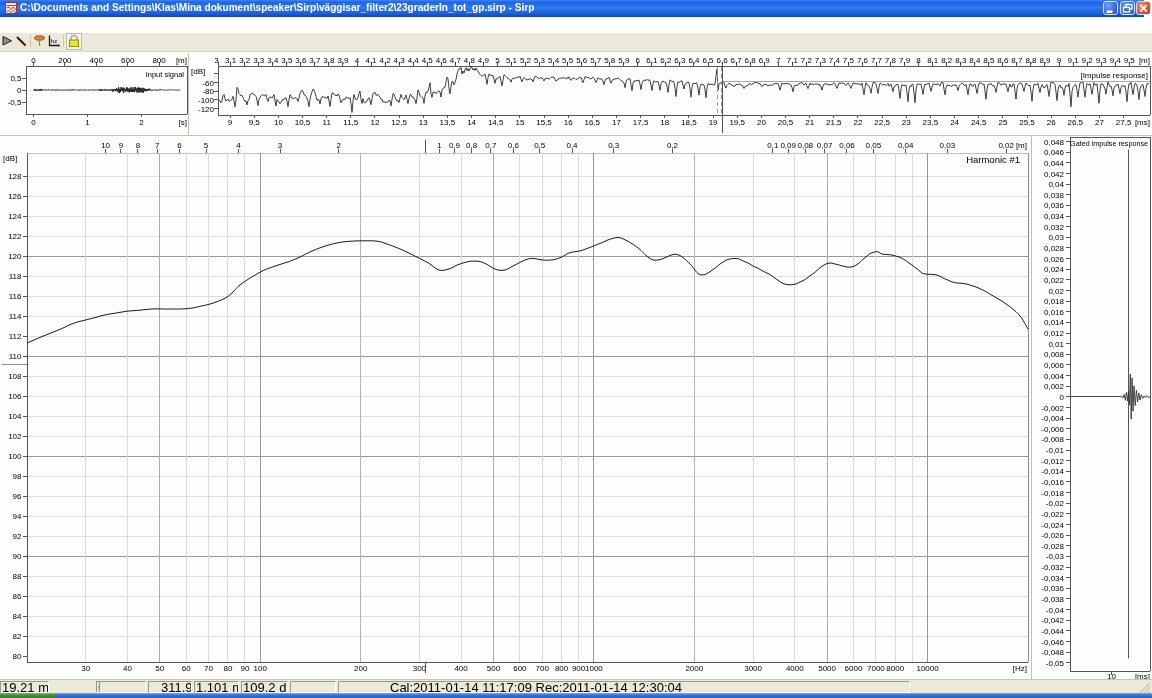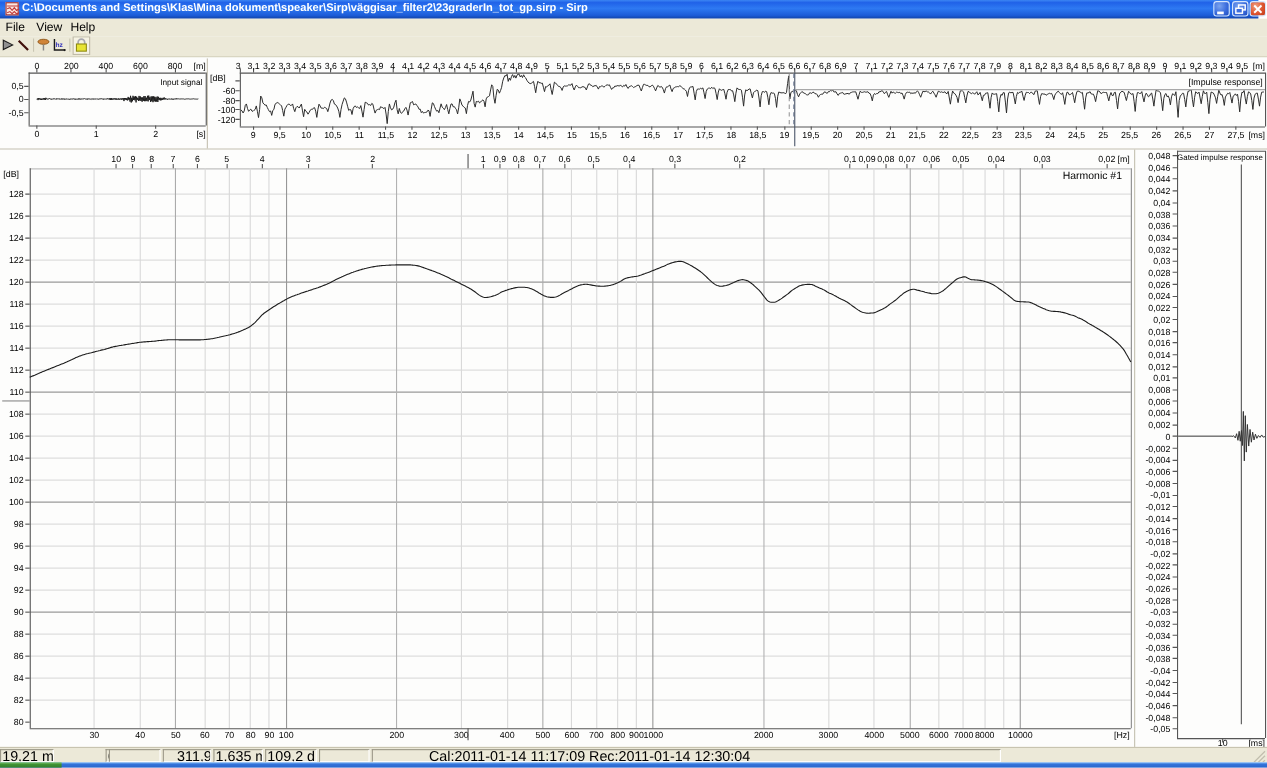--- a/index.html
+++ b/index.html
@@ -39,25 +39,20 @@
           <rect x="5" y="2.5" width="6" height="4.5" fill="none" stroke="#fff" stroke-width="1.3"></rect>
           <rect x="2.5" y="5.5" width="6" height="4.5" fill="#3c6ddd" stroke="#fff" stroke-width="1.3"></rect>
         </svg>
   </div>
   <div class="btn bred" style="left:1136px;">
     <svg width="13" height="12">
           <path d="M3.2 3 L9.8 9.6 M9.8 3 L3.2 9.6" stroke="#fff" stroke-width="1.7"></path>
         </svg>
   </div>
  </div>
- <div id="menubar">
-      <span style="left:5px;">File</span>
-      <span style="left:33px;">View</span>
-      <span style="left:64px;">Help</span>
-    </div>
  <div id="toolbar">
   <svg width="200" height="19">
    <path d="M3 3.5 L11.5 7.8 L3 12 Z" fill="#909090" stroke="#1a1a1a" stroke-width="1"></path>
    <line x1="17" y1="4" x2="25.5" y2="12.5" stroke="#40100a" stroke-width="2"></line>
    <line x1="30.5" y1="2" x2="30.5" y2="14" stroke="#c9c5b2" stroke-width="1"></line>
    <ellipse cx="39.5" cy="5" rx="5" ry="2.3" fill="#d08438" stroke="#8a5010" stroke-width="0.8"></ellipse>
    <line x1="39.5" y1="7.5" x2="39.5" y2="13" stroke="#888888" stroke-width="1.3"></line>
    <path d="M49.5 2.5 L49.5 12.5 L59 12.5" stroke="#1a1a1a" fill="none" stroke-width="1.3"></path>
    <circle cx="58.8" cy="12.5" r="1" fill="#1a1a1a"></circle>
    <text x="50.5" y="10" font-size="6px" fill="#3333bb" font-weight="bold" font-family="Liberation Sans,sans-serif">hz</text>
@@ -635,21 +630,21 @@
 <line x1="1071.0" y1="396.5" x2="1120.0" y2="396.5" stroke="#333" stroke-width="0.9"></line>
 <line x1="1128.5" y1="149.5" x2="1128.5" y2="658.5" stroke="#555" stroke-width="1"></line>
 <polyline points="1120.0,396.9 1121.5,396.1 1123.0,398.1 1124.2,394.3 1125.4,400.3 1126.5,392.1 1127.5,401.1 1128.6,391.4 1129.5,405.0 1130.3,374.0 1131.2,419.0 1132.1,377.9 1133.0,411.0 1134.0,385.9 1135.2,405.5 1136.4,390.4 1137.6,402.0 1138.8,392.9 1140.0,400.0 1141.3,394.7 1142.6,398.5 1144.0,395.9 1145.5,397.6 1147.0,395.4 1148.3,397.4 1150.0,396.9" fill="none" stroke="#333" stroke-width="0.9" stroke-linejoin="round"></polyline>
   </svg>
  </div>
  <div id="statusbar">
   <div class="cell" style="left:0px;width:49px;">19,21 ms</div>
   <div class="cell" style="left:51px;width:46px;margin-left:45px;">6,597 m</div>
   <div class="cell" style="left:99px;width:47px;"></div>
   <div class="cell" style="left:148px;width:44px;padding-left:12px;">311,9 Hz</div>
-  <div class="cell" style="left:194px;width:45px;">1,635 m</div>
+  <div class="cell" style="left:194px;width:45px;">1,101 m</div>
   <div class="cell" style="left:241px;width:47px;">109,2 dB</div>
   <div class="cell" style="left:290px;width:46px;"></div>
   <div class="cell" style="left:338px;width:572px;padding-left:51px;">Cal:2011-01-14 11:17:09 Rec:2011-01-14 12:30:04</div>
   <svg width="13" height="11" style="left:1139px;top:2px;">
         <path d="M11 1 L1 11 M11 5 L5 11 M11 9 L9 11" stroke="#c2beae" stroke-width="1.1"></path>
       </svg>
  </div>
  <div id="bottomstrip"></div>
  <div id="greenbit"></div>
 </div>

